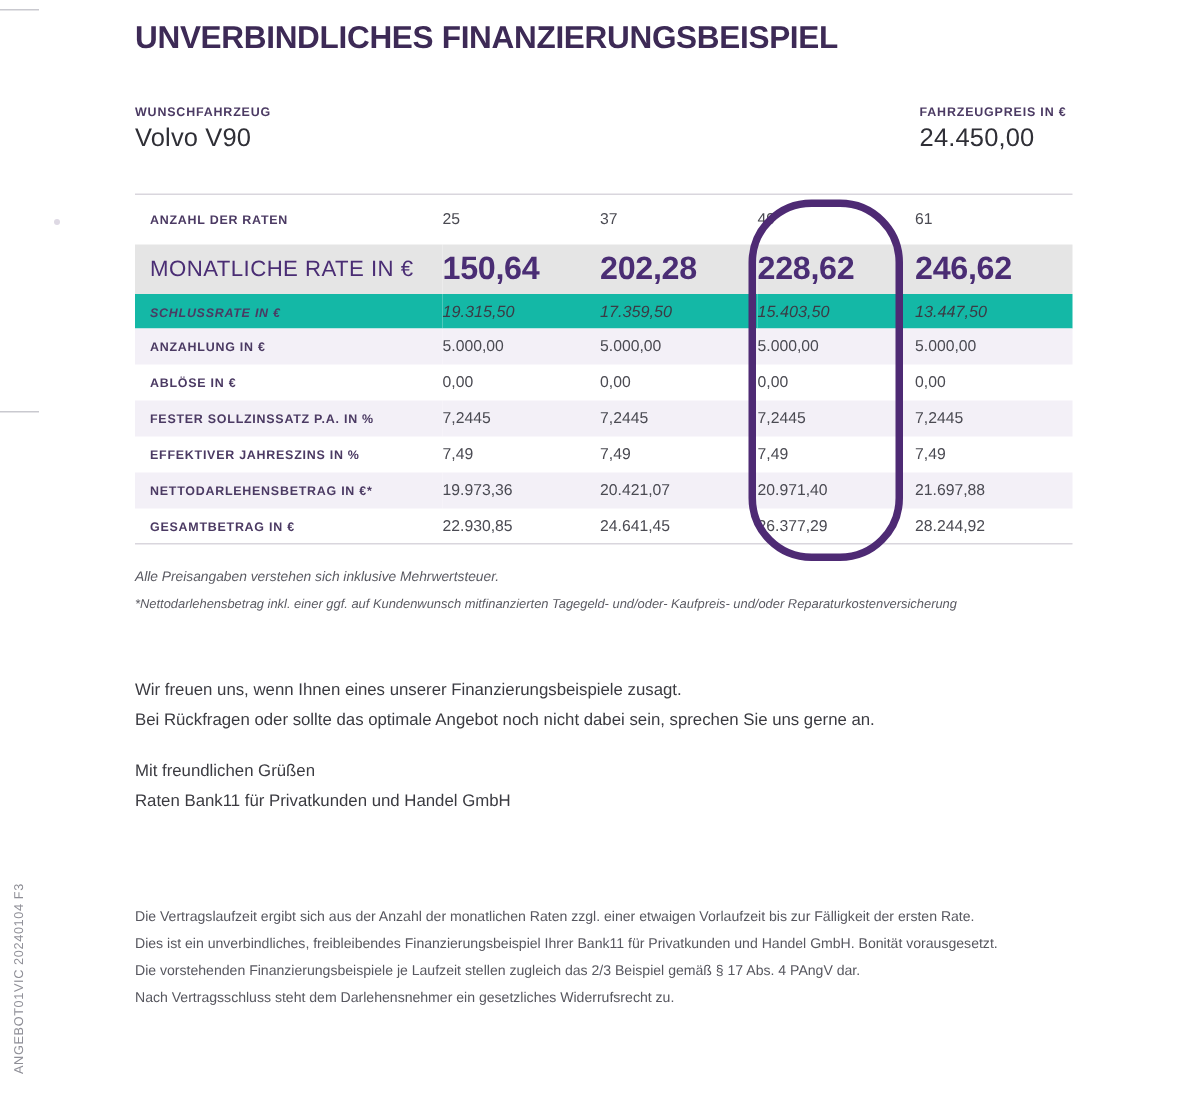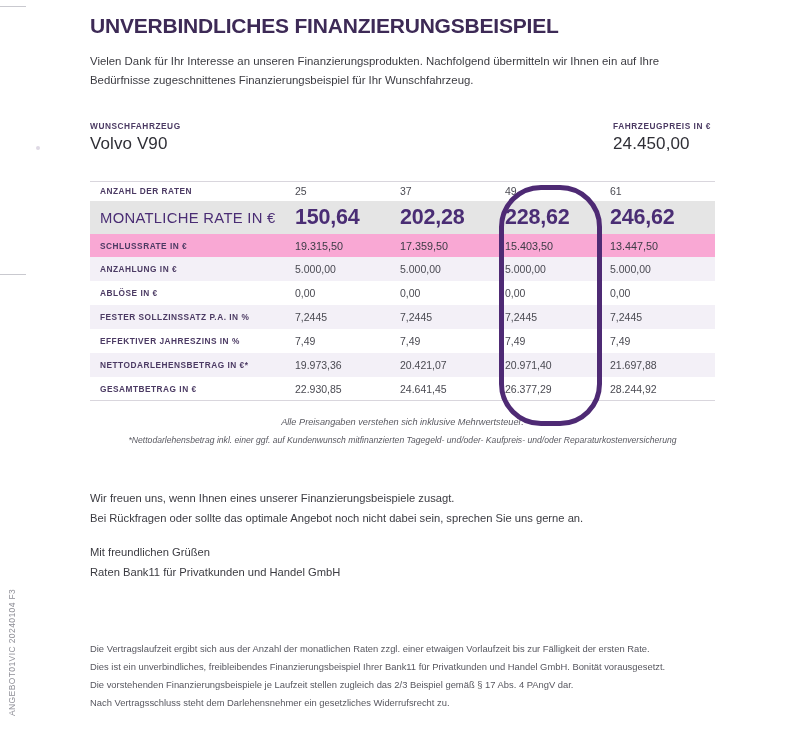--- a/index.html
+++ b/index.html
@@ -123,21 +123,21 @@
     table-layout: fixed;
   }
   table.fin col.c-label { width: 205px; }
   table.fin col.c-v     { width: 105px; }
 
   table.fin td {
     padding: 0;
     vertical-align: middle;
   }
 
-  tr.row-count td { height: 20px; }
+  tr.row-count td { height: 34px; }
   tr.row-count .lab {
     font-size: 8.3px;
     font-weight: bold;
     letter-spacing: .5px;
     color: #4b3a63;
     padding-left: 10px;
   }
   tr.row-count .val {
     font-size: 10.5px;
     color: #4a4a52;
@@ -155,22 +155,23 @@
     font-weight: normal;
   }
   tr.band-main .val {
     font-size: 21.5px;
     font-weight: bold;
     color: #4a2d74;
     letter-spacing: -0.2px;
   }
 
   tr.band-sub td {
-    background: #f9a8d4;
+    background: #14b8a6;
     height: 23px;
+    font-style: italic;
   }
   tr.band-sub .lab {
     font-size: 8.3px;
     font-weight: bold;
     letter-spacing: .5px;
     color: #4b3a63;
     padding-left: 10px;
   }
   tr.band-sub .val {
     font-size: 10.8px;
@@ -215,21 +216,20 @@
     border-radius: 42px;
     box-sizing: border-box;
     pointer-events: none;
   }
 
   
   .notes {
     margin-top: 13px;
     font-style: italic;
     color: #5a5a62;
-    text-align: center;
   }
   .notes .n1 { font-size: 9.2px; line-height: 16px; }
   .notes .n2 { font-size: 8.6px; line-height: 16px; margin-top: 2px; }
 
   
   .body-text {
     margin-top: 40px;
     font-size: 11.2px;
     line-height: 20px;
     color: #3b3b41;
@@ -252,21 +252,20 @@
   <div class="edge-mark m1"></div>
   <div class="edge-mark m2"></div>
   <div class="page-fold"></div>
 
   <div class="side-code">ANGEBOT01VIC 20240104 F3</div>
 
   <div class="content">
 
     <h1 class="doc-title">UNVERBINDLICHES FINANZIERUNGSBEISPIEL</h1>
 
-    <div class="intro">Vielen Dank für Ihr Interesse an unseren Finanzierungsprodukten. Nachfolgend übermitteln wir Ihnen ein auf Ihre Bedürfnisse zugeschnittenes Finanzierungsbeispiel für Ihr Wunschfahrzeug.</div>
 
     <div class="vehicle-row">
       <div>
         <div class="kicker">WUNSCHFAHRZEUG</div>
         <div class="vehicle-name">Volvo V90</div>
       </div>
       <div class="price-block">
         <div class="kicker">FAHRZEUGPREIS IN €</div>
         <div class="price-value">24.450,00</div>
       </div>

